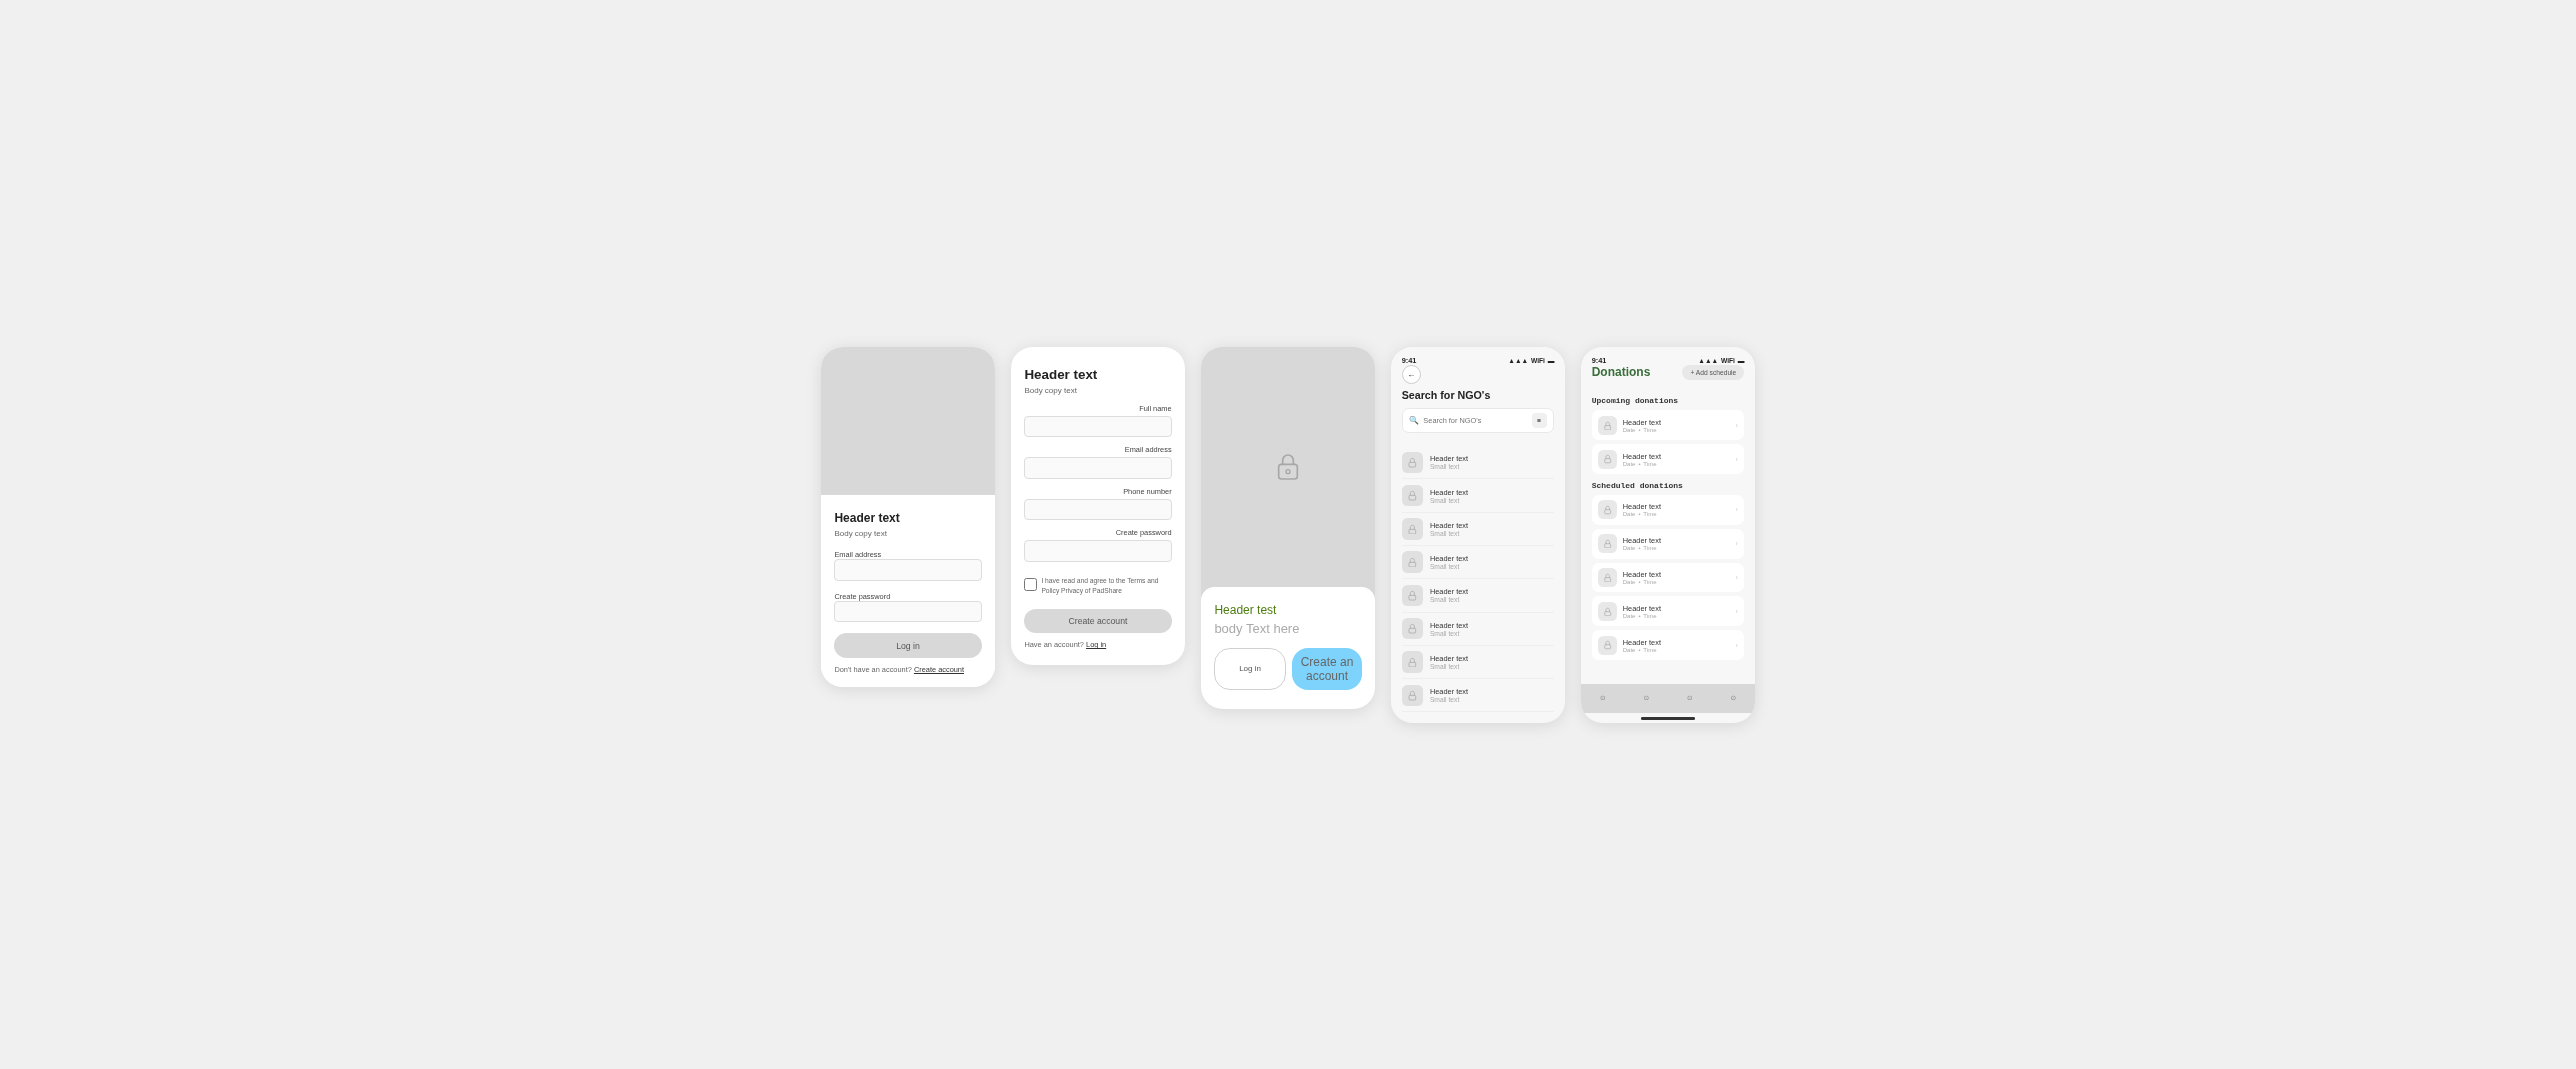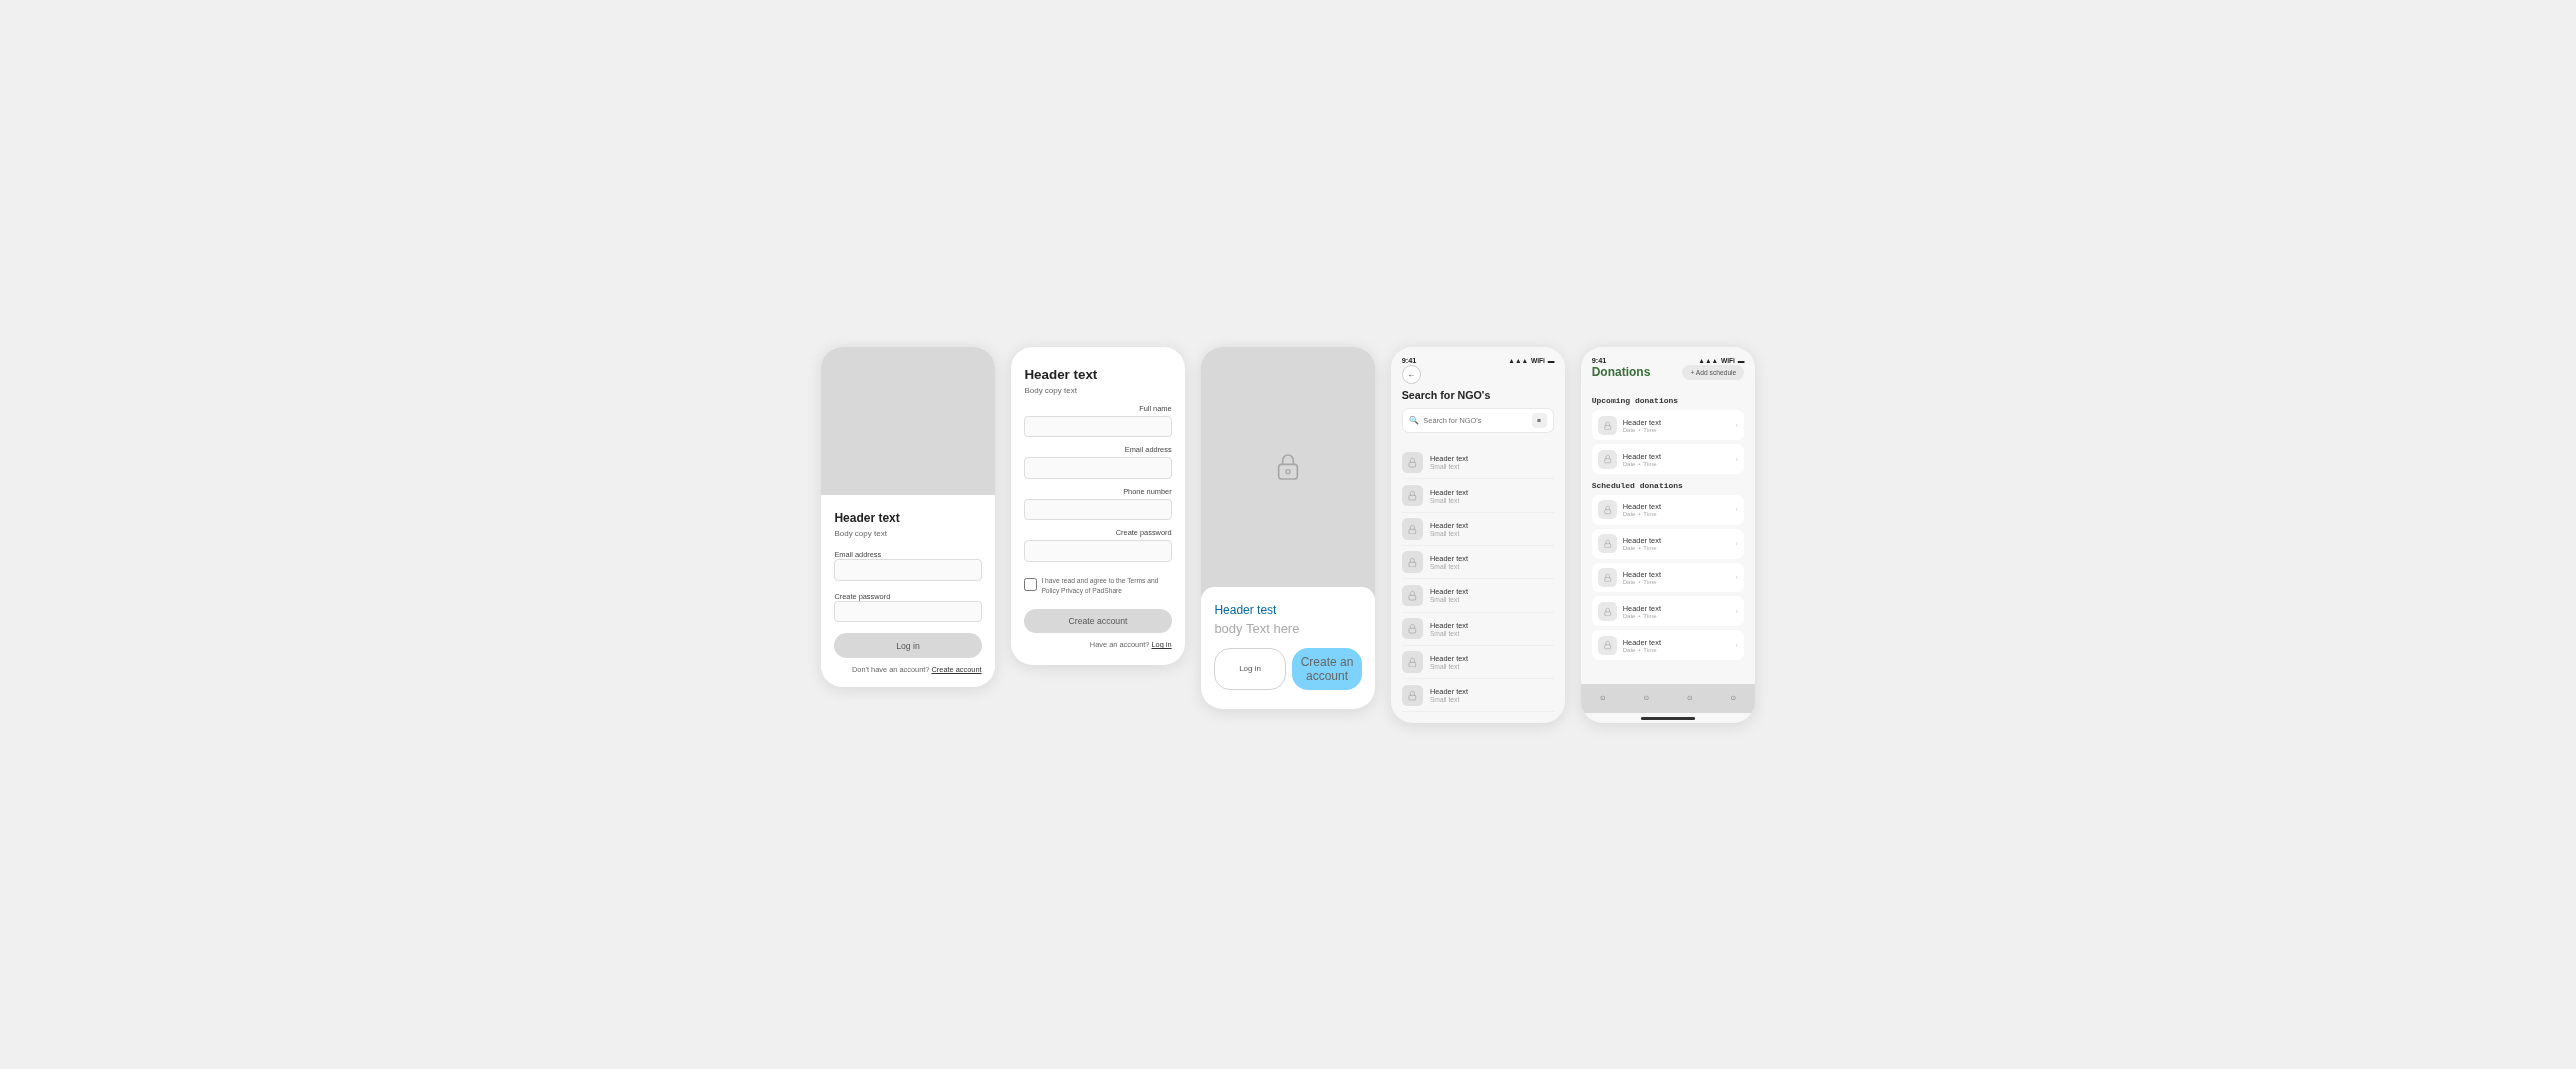--- a/index.html
+++ b/index.html
@@ -77,21 +77,21 @@
       border: none;
       border-radius: 16px;
       font-size: 8.7px;
       color: #555;
       cursor: pointer;
       margin-top: 2.7px;
       margin-bottom: 6.7px;
       font-weight: 500;
     }
     .link-text {
-      text-align: right;
+      text-align: left;
       font-size: 7.4px;
       color: #666;
     }
     .link-text a { color: #333; font-weight: 500; }
 
     
     .screen2 {
       width: 174px;
       background: #fff;
       border-radius: 21.5px;
@@ -152,21 +152,21 @@
       opacity: 0.6;
     }
     .screen3-bottom {
       background: #fff;
       border-radius: 13.4px 13.4px 0 0;
       padding: 16px 13.4px 19px;
     }
     .screen3-bottom h2 {
       font-size: 12px;
       font-weight: 500;
-      color: #0369a1;
+      color: #4d7c0f;
       margin-bottom: 4px;
     }
     .screen3-bottom .body-text {
       font-size: 13px;
       color: #aaa;
       margin-bottom: 12px;
     }
     .btn-row {
       display: flex;
       gap: 6.7px;

